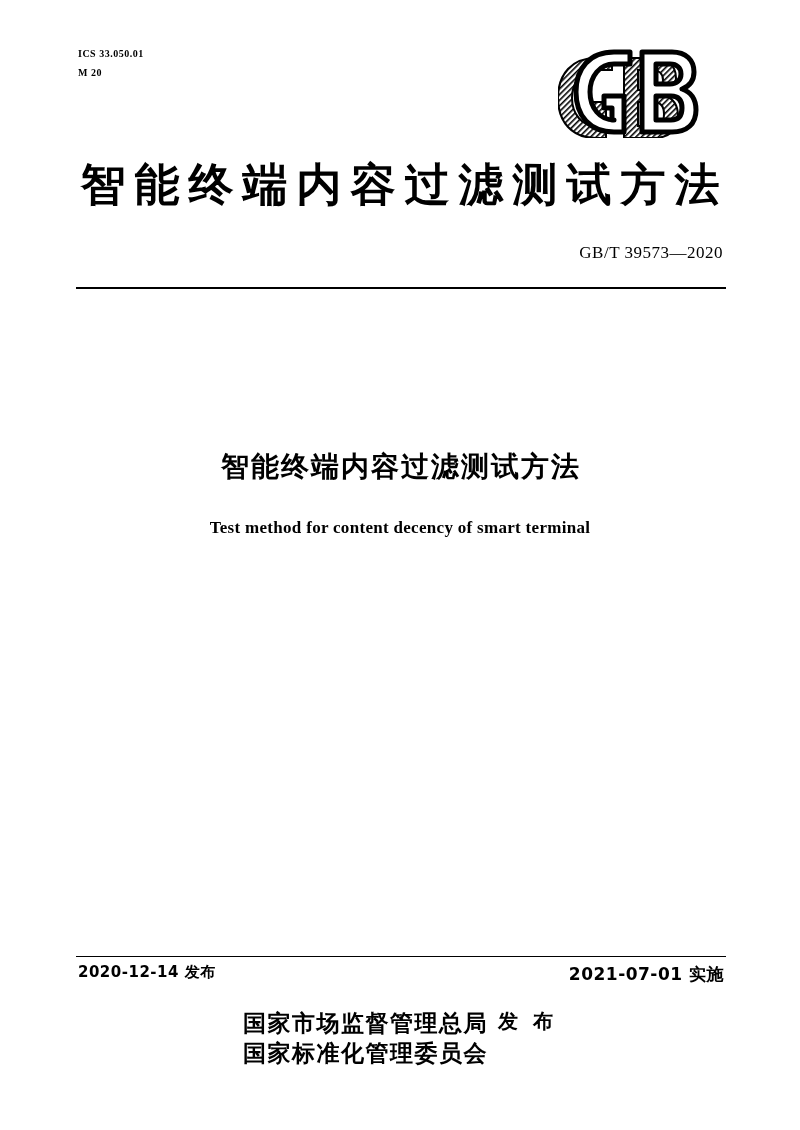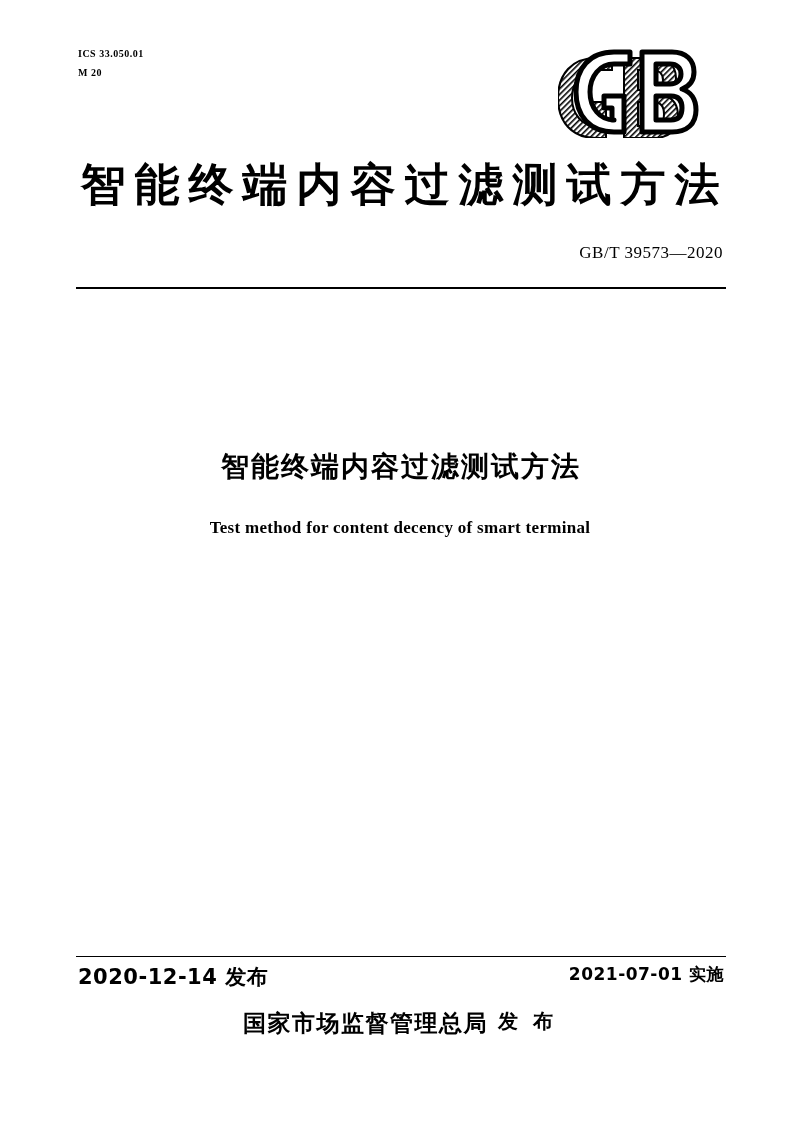--- a/index.html
+++ b/index.html
@@ -123,21 +123,21 @@
     letter-spacing: 0.3px;
   }
 
   
   .date-issue {
     position: absolute;
     left: 78px;
     top: 963px;
     font-family: "DejaVu Sans", sans-serif;
     font-weight: bold;
-    font-size: 21px;
+    font-size: 15px;
     letter-spacing: 0.5px;
   }
   .date-effective {
     position: absolute;
     right: 76px;
     top: 963px;
     font-family: "DejaVu Sans", sans-serif;
     font-weight: bold;
     font-size: 17px;
     letter-spacing: 0.5px;
@@ -214,17 +214,18 @@
   <div class="doc-title-en">Test method for content decency of smart terminal</div>
 
   <div class="rule-bottom"></div>
 
   <div class="date-issue">2020-12-14 发布</div>
   <div class="date-effective">2021-07-01 实施</div>
 
   <div class="publisher">
     <div class="publisher-names">
       <div>国家市场监督管理总局</div>
+      <div>国家标准化管理委员会</div>
     </div>
     <div class="publisher-verb">发 布</div>
   </div>
 
 </div>
 
 </body></html>

